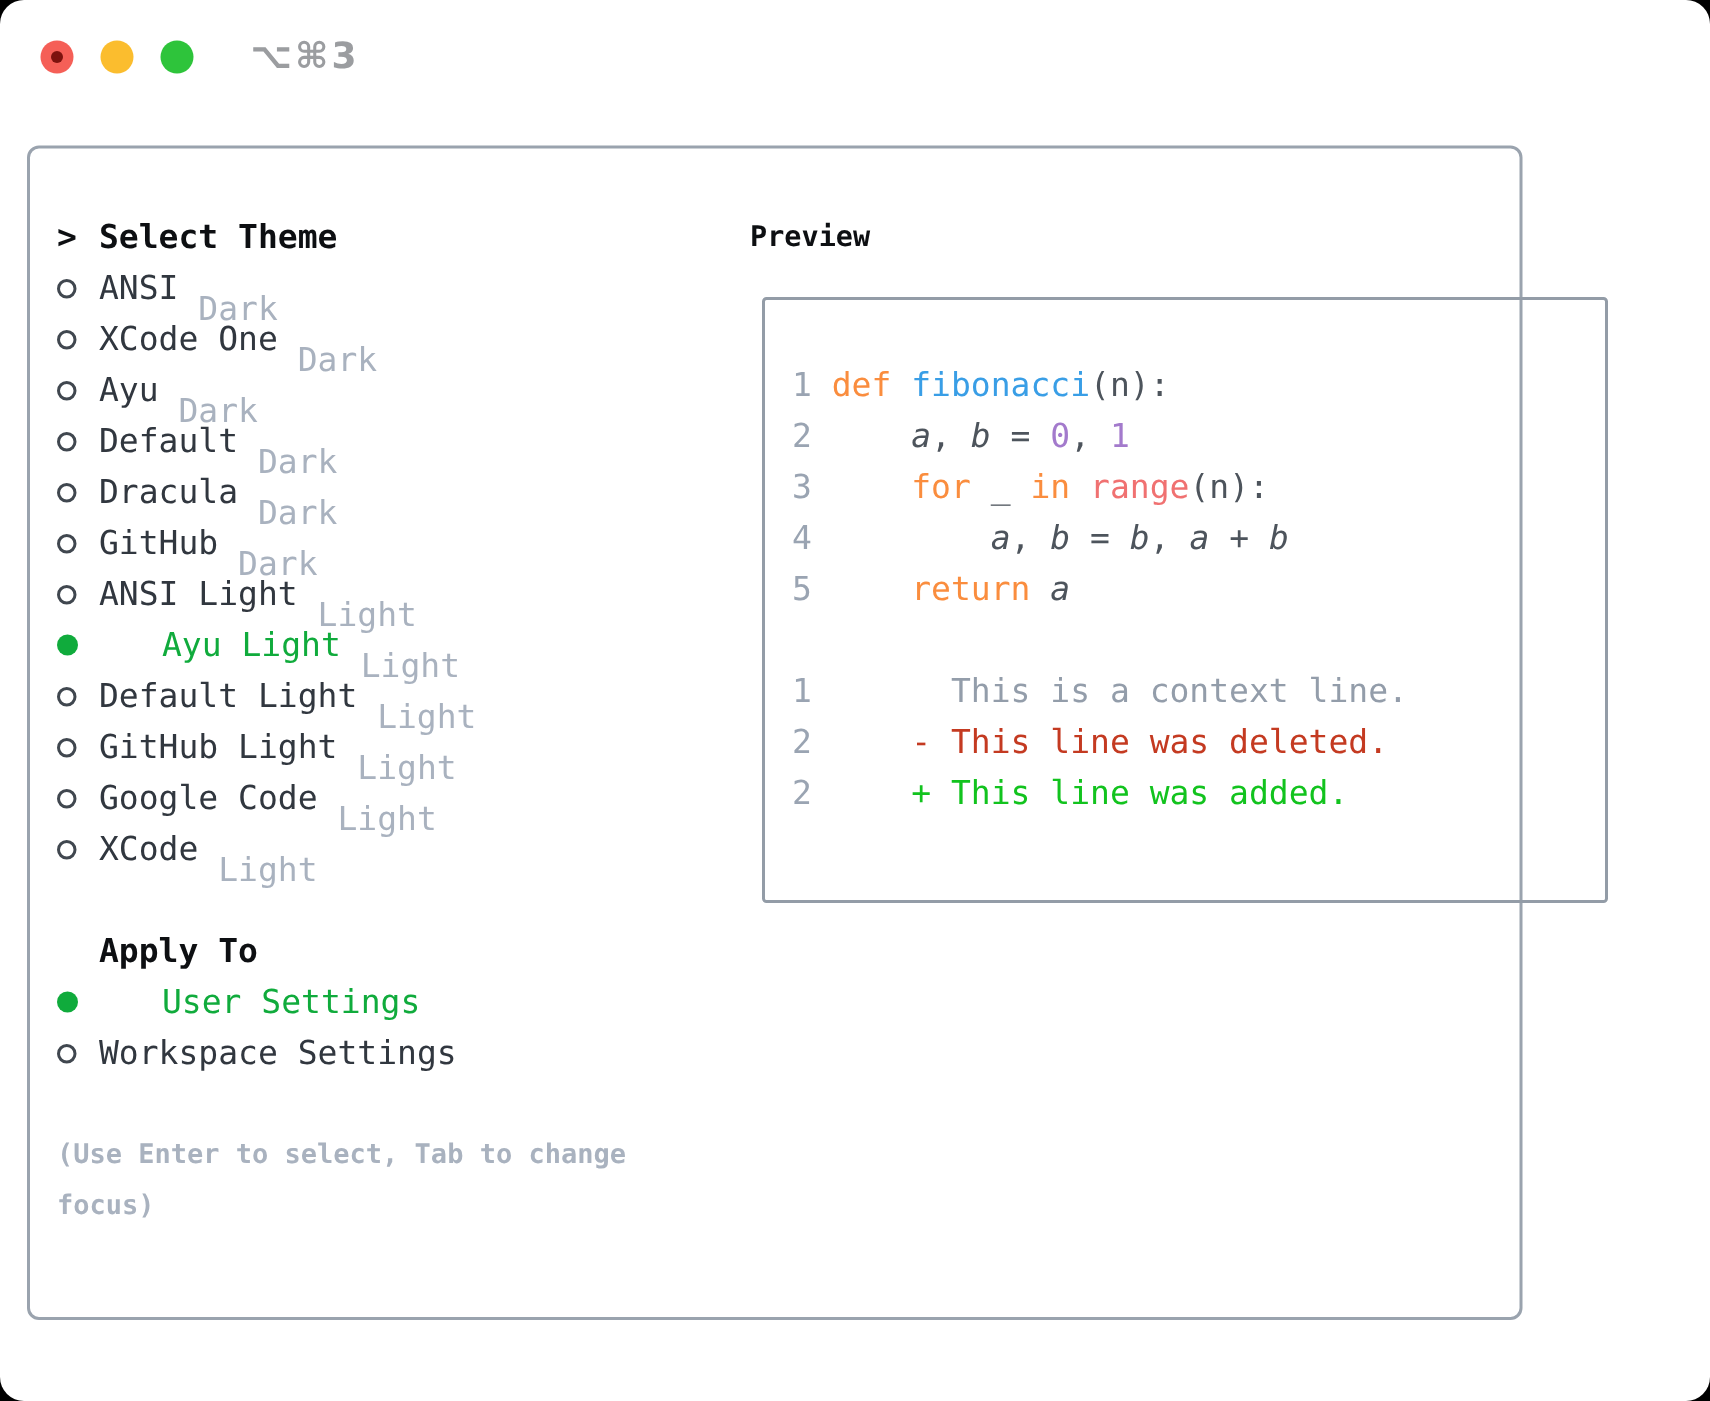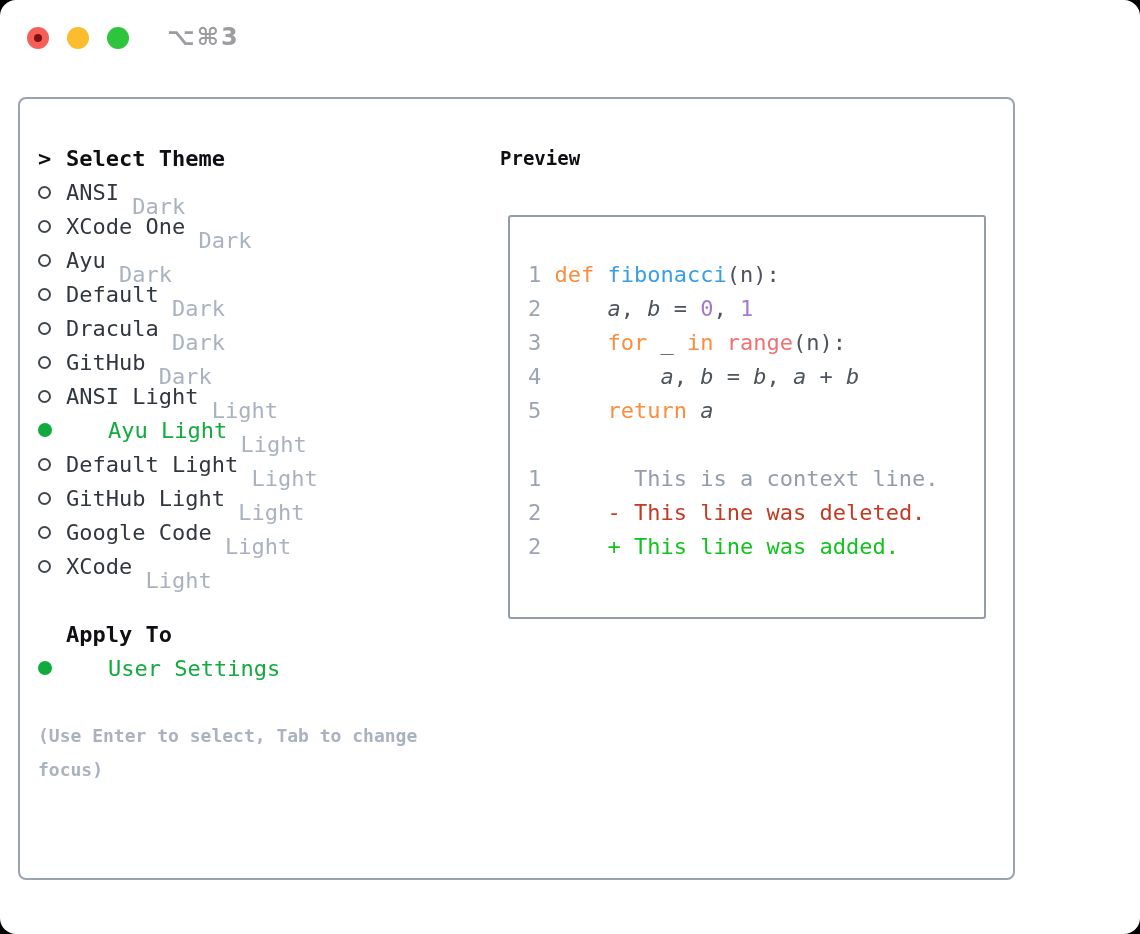--- a/index.html
+++ b/index.html
@@ -36,21 +36,21 @@
   .circle.filled{width:14px;height:14px;border:none;background:var(--selection-green);}
   .iname{color:var(--item-text);white-space:pre;}
   .iname.sel{color:var(--selection-green);margin-left:42px;}
   .ivariant{color:var(--muted-text);margin-left:1ch;white-space:pre;margin-top:28px;}
   .spacer{height:34px;}
   .hint{color:var(--muted-text);font-size:18px;line-height:34px;font-weight:bold;}
   
   .right-col{position:absolute;left:480px;top:42px;}
   .preview-header{font-weight:700;font-size:19px;line-height:34px;color:var(--header-text);}
   .preview-box{
-    margin-top:40px;margin-left:8px;width:478px;height:404px;
+    margin-top:23px;margin-left:8px;width:564px;height:404px;
     border:2px solid var(--box-border);border-radius:3px;box-sizing:border-box;
     padding:41px 8px 0 18px;overflow:hidden;
   }
   .code-line{white-space:pre;font-size:22px;line-height:34px;min-height:34px;}
   .seg-lnum{color:var(--syn-lnum);}
   .seg-fg{color:var(--syn-fg);}
   .seg-kw{color:var(--syn-kw);}
   .seg-entity{color:var(--syn-entity);}
   .seg-call{color:var(--syn-call);}
   .seg-num{color:var(--syn-num);}
@@ -177,20 +177,26 @@
         <span class="header-label">Apply To</span>
       </div>
 
       <div id="apply-list">
           <div class="row">
             <span class="marker">
               <span class="circle filled"></span>
             </span>
             <span class="iname sel">User Settings</span>
           </div>
+          <div class="row">
+            <span class="marker">
+              <span class="circle"></span>
+            </span>
+            <span class="iname">Workspace Settings</span>
+          </div>
         </div>
 
       <div class="spacer"></div>
 
       <div class="hint">(Use Enter to select, Tab to change focus)</div>
     </div>
 
     <div class="right-col">
       <div class="preview-header">Preview</div>
       <div class="preview-box">

